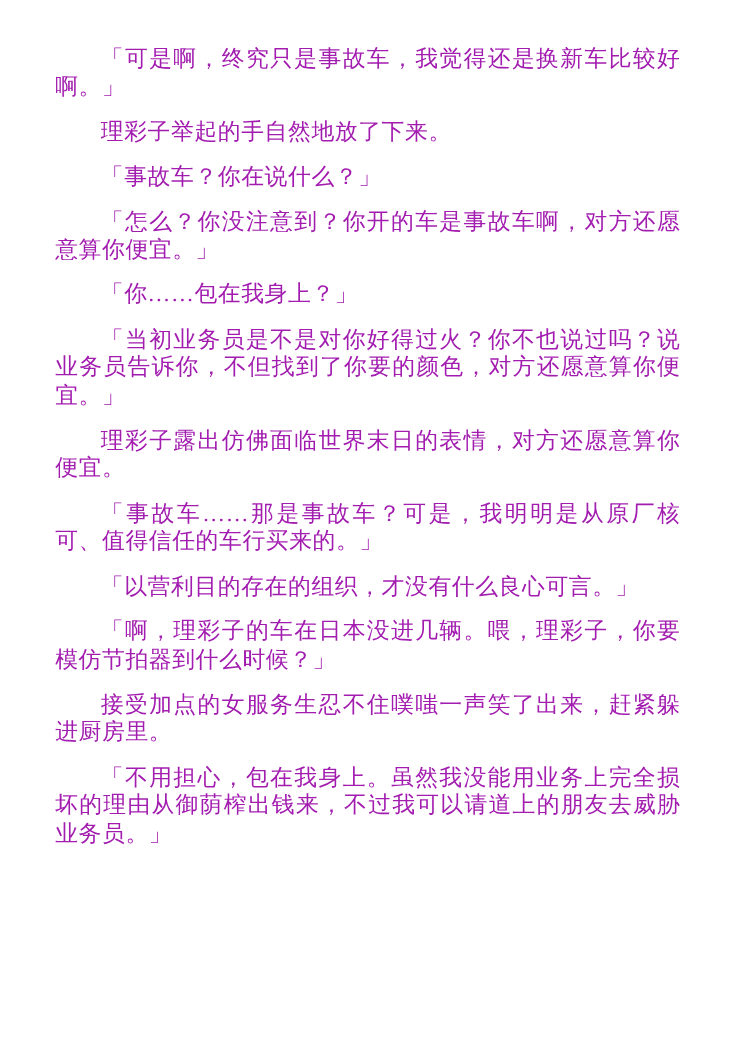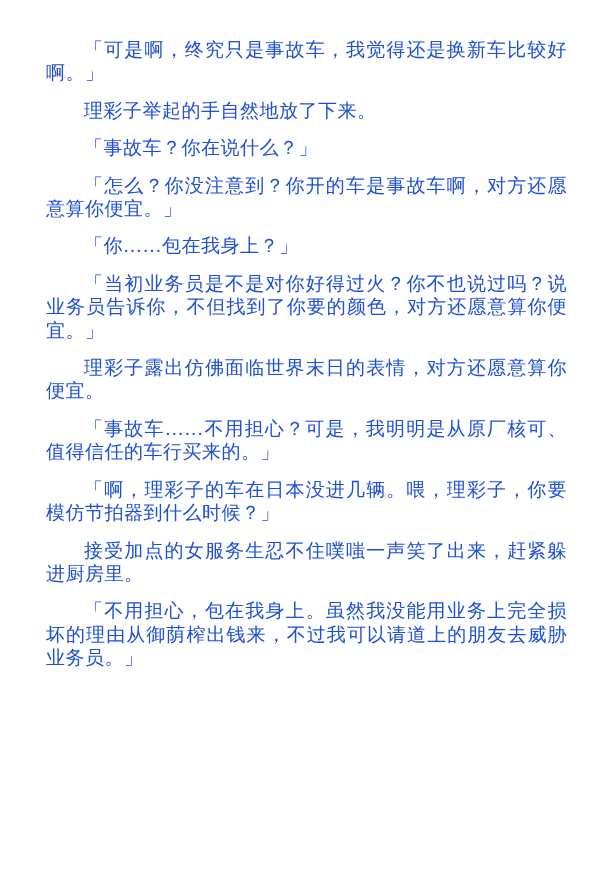--- a/index.html
+++ b/index.html
@@ -10,38 +10,39 @@
       overflow: hidden;
     }
     .page {
       width: 613px;
       height: 869px;
       background: #ffffff;
       padding: 38px 46px 0 46px;
       font-family: "Liberation Serif", "DejaVu Serif", serif;
       font-size: 19px;
       line-height: 23.4px;
-      color: #1d4ed8;
+      color: #a21caf;
       text-align: justify;
     }
     .page p {
       text-indent: 2em;
       margin: 0 0 14px 0;
       letter-spacing: 0.5px;
     }
   </style>
 </head>
 <body>
 
 <main class="page">
   <p>「可是啊，终究只是事故车，我觉得还是换新车比较好啊。」</p>
   <p>理彩子举起的手自然地放了下来。</p>
   <p>「事故车？你在说什么？」</p>
   <p>「怎么？你没注意到？你开的车是事故车啊，对方还愿意算你便宜。」</p>
   <p>「你……包在我身上？」</p>
   <p>「当初业务员是不是对你好得过火？你不也说过吗？说业务员告诉你，不但找到了你要的颜色，对方还愿意算你便宜。」</p>
   <p>理彩子露出仿佛面临世界末日的表情，对方还愿意算你便宜。</p>
-  <p>「事故车……不用担心？可是，我明明是从原厂核可、值得信任的车行买来的。」</p>
+  <p>「事故车……那是事故车？可是，我明明是从原厂核可、值得信任的车行买来的。」</p>
+  <p>「以营利目的存在的组织，才没有什么良心可言。」</p>
   <p>「啊，理彩子的车在日本没进几辆。喂，理彩子，你要模仿节拍器到什么时候？」</p>
   <p>接受加点的女服务生忍不住噗嗤一声笑了出来，赶紧躲进厨房里。</p>
   <p>「不用担心，包在我身上。虽然我没能用业务上完全损坏的理由从御荫榨出钱来，不过我可以请道上的朋友去威胁业务员。」</p>
 
 </main>
 
 </body></html>

